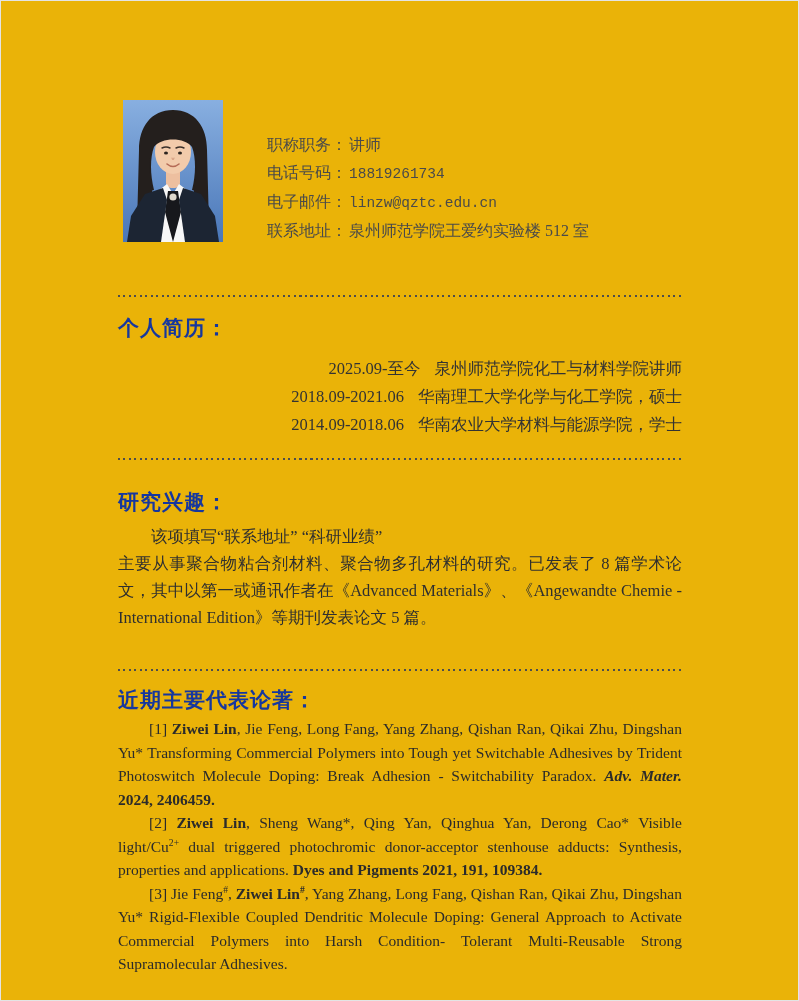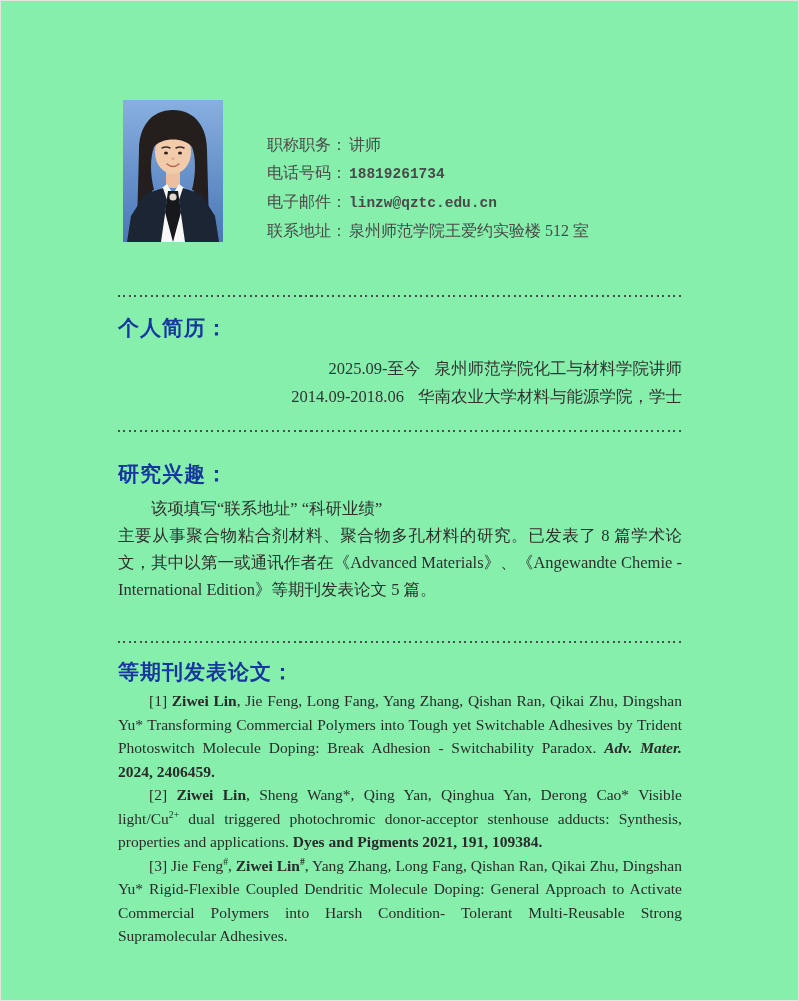--- a/index.html
+++ b/index.html
@@ -8,21 +8,21 @@
     --contact-text:#4a4a4a;
     --dotted-color:#4d4d4d;
     --photo-bg-top:#88afe0;
     --photo-bg-bottom:#4a77b8;
   }
   *{margin:0;padding:0;box-sizing:border-box;}
   html,body{background:#ffffff;}
   .page{
     position:relative;
     width:799px;height:1001px;
-    background:#86efac;
+    background:#eab308;
     box-shadow:inset 0 0 0 1px #e4e4e4;
     overflow:hidden;
     font-family:"Liberation Serif", serif;
     color:var(--body-text);
   }
   .content{
     position:absolute;
     left:118px;top:0;
     width:564px;
   }
@@ -32,21 +32,21 @@
     width:100px;height:142px;
     margin-left:5px;
     flex:0 0 auto;
     background:#cfd8e6;
   }
   .photo svg{display:block;width:100px;height:142px;}
   .contact{list-style:none;margin-left:44px;margin-top:31px;}
   .contact li{line-height:28px;font-size:16px;color:var(--contact-text);white-space:nowrap;}
   .clabel{color:var(--contact-text);}
   .cvalue{color:var(--contact-text);margin-left:2px;}
-  .cvalue.mono{font-family:"Liberation Mono", monospace;font-size:14.5px;font-weight:bold;}
+  .cvalue.mono{font-family:"Liberation Mono", monospace;font-size:14.5px;}
   
   .dotted{
     height:2px;width:564px;
     background-image:repeating-linear-gradient(to right,
       var(--dotted-color) 0, var(--dotted-color) 2px,
       transparent 2px, transparent 5.5px);
   }
   .dotted.d1{margin-top:50px;}
   .dotted.d2{margin-top:19px;}
   .dotted.d3{margin-top:38px;}
@@ -145,32 +145,35 @@
     </header>
 
     <div class="dotted d1"></div>
 
     <h2 class="sec resume-h">个人简历：</h2>
     <div class="resume">
       <div class="rrow">
         <span class="period">2025.09-至今</span><span class="detail">泉州师范学院化工与材料学院讲师</span>
       </div>
       <div class="rrow">
+        <span class="period">2018.09-2021.06</span><span class="detail">华南理工大学化学与化工学院，硕士</span>
+      </div>
+      <div class="rrow">
         <span class="period">2014.09-2018.06</span><span class="detail">华南农业大学材料与能源学院，学士</span>
       </div>
     </div>
 
 
     <div class="dotted d2"></div>
 
     <h2 class="sec interests-h">研究兴趣：</h2>
     <p class="intro">该项填写“联系地址” “科研业绩”</p>
     <p class="ibody">主要从事聚合物粘合剂材料、聚合物多孔材料的研究。已发表了 8 篇学术论文，其中以第一或通讯作者在《Advanced Materials》、《Angewandte Chemie -International Edition》等期刊发表论文 5 篇。</p>
 
     <div class="dotted d3"></div>
 
-    <h2 class="sec pubs-h">等期刊发表论文：</h2>
+    <h2 class="sec pubs-h">近期主要代表论著：</h2>
     <p class="pub first"><span>[1] </span><span class="b">Ziwei Lin</span><span>, Jie Feng, Long Fang, Yang Zhang, Qishan Ran, Qikai Zhu, Dingshan Yu* Transforming Commercial Polymers into Tough yet Switchable Adhesives by Trident Photoswitch Molecule Doping: Break Adhesion - Switchability Paradox. </span><span class="b i">Adv. Mater.</span><span class="b"> 2024, 2406459.</span></p>
     <p class="pub"><span>[2] </span><span class="b">Ziwei Lin</span><span>, Sheng Wang*, Qing Yan, Qinghua Yan, Derong Cao* Visible light/Cu</span><sup>2+</sup><span> dual triggered photochromic donor-acceptor stenhouse adducts: Synthesis, properties and applications. </span><span class="b">Dyes and Pigments 2021, 191, 109384.</span></p>
     <p class="pub"><span>[3] Jie Feng</span><sup>#</sup><span>, </span><span class="b">Ziwei Lin</span><sup class="b">#</sup><span>, Yang Zhang, Long Fang, Qishan Ran, Qikai Zhu, Dingshan Yu* Rigid-Flexible Coupled Dendritic Molecule Doping: General Approach to Activate Commercial Polymers into Harsh Condition- Tolerant Multi-Reusable Strong Supramolecular Adhesives. </span></p>
 
   </div>
 </div>
 
 </body></html>

